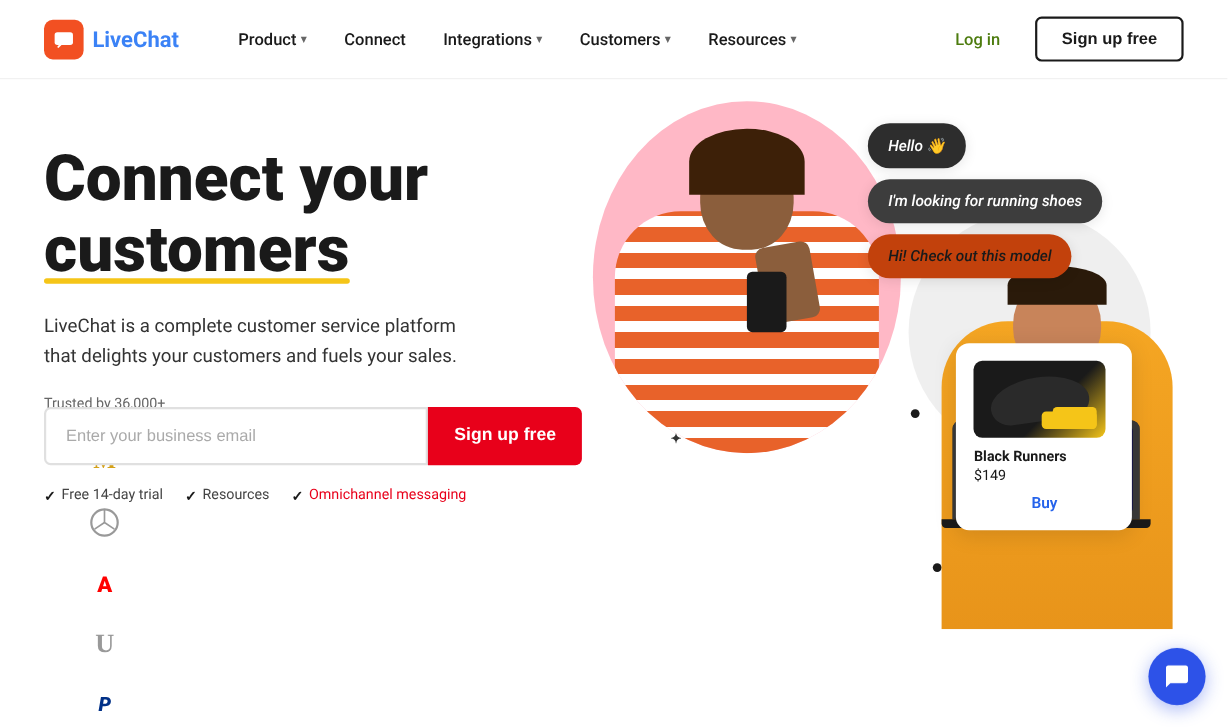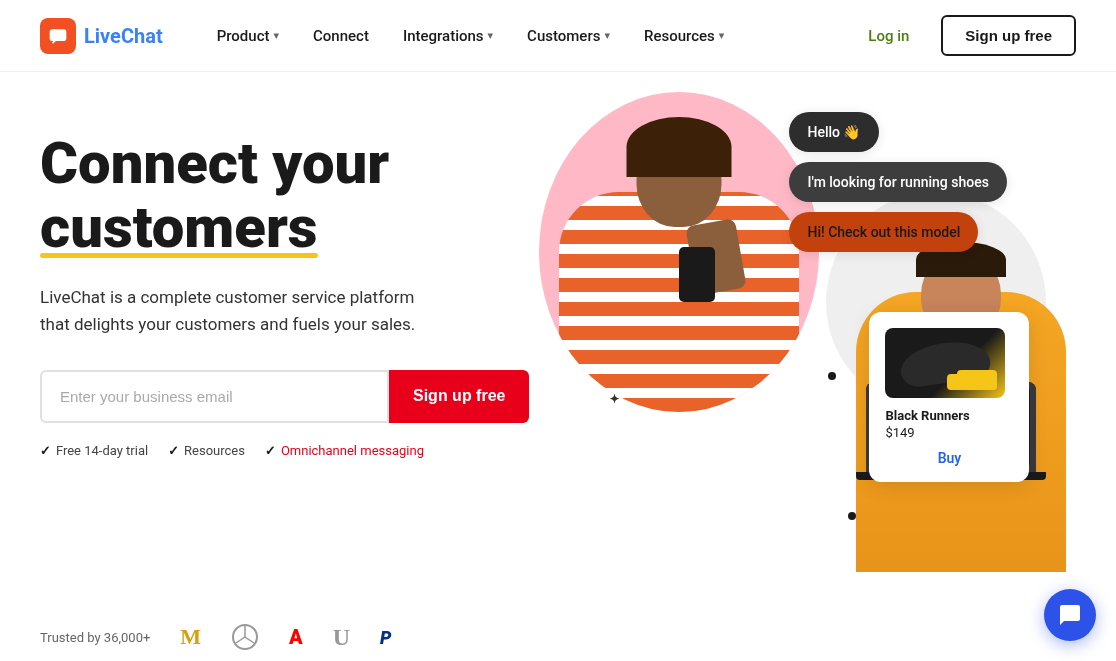--- a/index.html
+++ b/index.html
@@ -109,21 +109,21 @@
     .product-buy { color: #2563eb; font-size: 14px; font-weight: 600; text-align: center; cursor: pointer; }
 
     
     .dots {
       position: absolute; font-size: 24px; color: #ff6b35; font-weight: 900;
     }
 
     
     .trusted {
       position: absolute; bottom: 10px; left: 40px; display: flex;
-      align-items: center; gap: 30px;
+      align-items: center; gap: 30px; flex-direction: column;
     }
     .trusted-text { font-size: 13px; color: #666; white-space: nowrap; }
     .brand-logo { font-size: 22px; color: #999; font-weight: 900; }
 
     
     .chat-widget {
       position: fixed; bottom: 20px; right: 20px;
       width: 52px; height: 52px; background: #2d52e8; border-radius: 50%;
       display: flex; align-items: center; justify-content: center;
       cursor: pointer; box-shadow: 0 4px 16px rgba(45,82,232,0.4);
@@ -209,21 +209,21 @@
         <div style="position:absolute; top:20px; left:50%; transform:translateX(-50%); width:85px; height:95px; background:#8B5E3C; border-radius:50% 50% 45% 45%;">
 
           <div style="position:absolute; top:-15px; left:-10px; right:-10px; height:60px; background:#3d2008; border-radius:50% 50% 0 0;"></div>
         </div>
 
         <div style="position:absolute; bottom:120px; left:55%; width:50px; height:70px; background:#8B5E3C; border-radius:8px; transform:rotate(-10deg);"></div>
         <div style="position:absolute; bottom:110px; left:50%; width:36px; height:55px; background:#1a1a1a; border-radius:5px;"></div>
       </div>
     </div>
 
-    <div class="chat-bubbles" style="left:260px; top:0px;">
+    <div class="chat-bubbles" style="left:260px; top:0px;font-style:italic;">
       <div class="bubble bubble-dark">
         <span>Hello 👋</span>
       </div>
       <div class="bubble bubble-dark2">
         <span>I'm looking for running shoes</span>
       </div>
       <div class="bubble bubble-light">
         <span>Hi! Check out this model</span>
       </div>
     </div>

